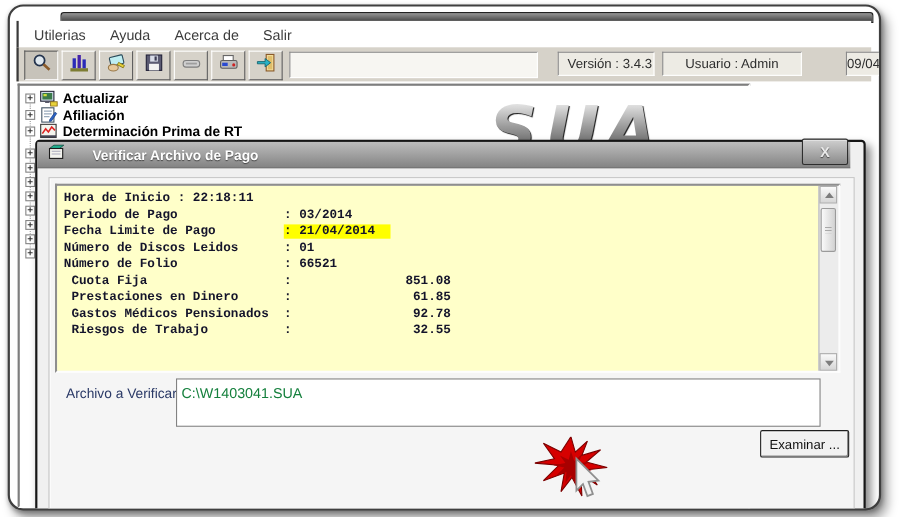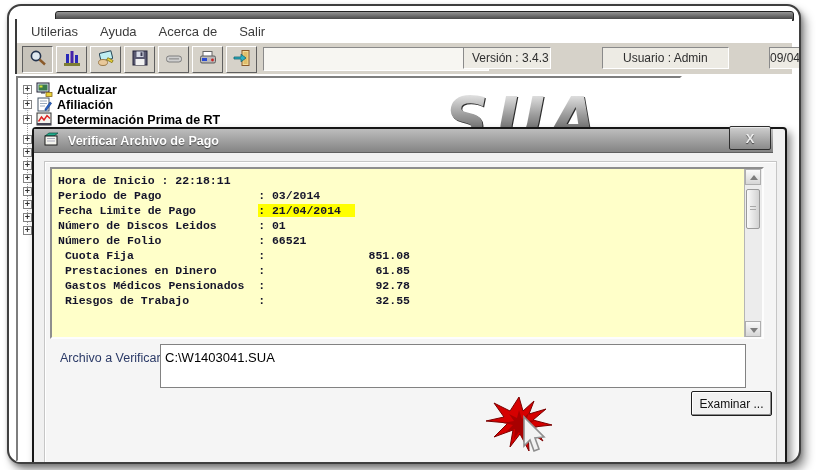--- a/index.html
+++ b/index.html
@@ -40,21 +40,21 @@
              font-style:italic;font-weight:bold;font-size:60px;letter-spacing:8px;
              background:linear-gradient(#efefef 10%,#9a9a9a 45%,#3c3c3c 90%);
              -webkit-background-clip:text;background-clip:text;color:transparent;
              text-shadow:none;filter:drop-shadow(1px 1px 0 #2a2a2a);}
   
   .dialog{position:absolute;left:23px;top:121px;width:755px;height:341px;background:#f0f0f0;
           border:2px solid #161616;border-radius:4px 4px 0 0;z-index:5;
           box-shadow:4px 5px 8px rgba(0,0,0,.45);box-sizing:border-box;}
   .dlg-titlebar{position:absolute;left:0;top:0;right:12px;height:24px;
                 background:linear-gradient(#bdbdbd,#848484);border-bottom:1px solid #5e5e5e;
-                display:flex;align-items:center;gap:8px;padding-left:10px;box-sizing:border-box;}
+                display:flex;align-items:center;gap:24px;padding-left:10px;box-sizing:border-box;}
   .dlg-title{font-size:12.5px;font-weight:bold;color:#fff;text-shadow:0 1px 1px rgba(0,0,0,.55);}
   .dlg-close{position:absolute;right:14px;top:-3px;width:40px;height:22px;
              background:linear-gradient(#cfcfcf,#8b8b8b);border:1px solid #2e2e2e;border-radius:2px;
              box-shadow:inset 0 1px 0 #e8e8e8;display:flex;align-items:center;justify-content:center;
              font-size:13px;font-weight:bold;color:#ececec;text-shadow:0 1px 1px #444;}
   .dlg-inner{position:absolute;left:10px;top:32px;width:733px;height:302px;background:#f5f5f5;
              border:1px solid #c6c6c6;box-shadow:inset 1px 1px 0 #fff;box-sizing:border-box;}
   
   .logbox{position:absolute;left:16px;top:38px;width:714px;height:172px;display:flex;box-sizing:border-box;
           border-top:2px solid #8e8e8e;border-left:2px solid #8e8e8e;border-right:2px solid #fdfdfd;border-bottom:2px solid #fdfdfd;}
@@ -72,21 +72,21 @@
   .sb-down::after{top:6px;border-top:5px solid #7d7d7d;}
   .sb-thumb{position:absolute;left:1px;top:20px;width:14px;height:40px;border:1px solid #9a9a9a;border-radius:2px;
             background:linear-gradient(90deg,#fafafa,#d2d2d2);box-sizing:border-box;}
   .sb-thumb::after{content:"";position:absolute;left:3px;right:3px;top:16px;height:6px;
             background:repeating-linear-gradient(#a8a8a8 0 1px,transparent 1px 3px);}
   
   .file-label{position:absolute;left:26px;top:222px;font-size:12.5px;color:#2b3a67;}
   .file-input-box{position:absolute;left:126px;top:215px;width:586px;height:44px;background:#fff;
                   border:1px solid #828282;box-sizing:border-box;}
   .file-input{position:absolute;left:2px;top:1px;width:96%;height:18px;border:none;outline:none;
-              font-family:"Liberation Sans",sans-serif;font-size:13px;color:#000000;background:transparent;padding:2px 2px;}
+              font-family:"Liberation Sans",sans-serif;font-size:13px;color:#15803d;background:transparent;padding:2px 2px;}
   .browse-btn{position:absolute;left:657px;top:262px;width:79px;height:23px;background:#f1f1f1;
               border:1px solid #1e1e1e;border-radius:2px;font-size:12px;color:#111;
               box-shadow:inset -1px -1px 0 #8c8c8c,inset 1px 1px 0 #fff;
               display:flex;align-items:center;justify-content:center;font-family:"Liberation Sans",sans-serif;}
   .clickmark{position:absolute;left:452px;top:268px;width:70px;height:64px;z-index:9;}
 </style>
 </head>
 <body>
 
 <div class="frame">
@@ -159,21 +159,21 @@
     <div class="tb-btn" style="left:209px;">
       <span>
         <svg width="20" height="18" viewBox="0 0 20 18">
             <rect x="10" y="1.5" width="7" height="15" fill="#f2dc9a" stroke="#8a5a2a"></rect>
             <rect x="11.5" y="3" width="4" height="12" fill="#e0be6a"></rect>
             <polygon points="2,8 9,8 9,5.2 14,9 9,12.8 9,10 2,10" fill="#29b2c6" stroke="#14636e" stroke-width="0.8"></polygon>
           </svg>
       </span>
     </div>
     <div class="tb-well"></div>
-    <div class="status-box" style="left:446px;width:88px;">Versión : 3.4.3</div>
+    <div class="status-box" style="left:490px;width:88px;">Versión : 3.4.3</div>
     <div class="status-box" style="left:585px;width:127px;padding-left:20px;">Usuario : Admin</div>
     <div class="status-box" style="left:752px;width:62px;justify-content:center;padding-left:0;">09/04/2014</div>
   </div>
 
   <div class="treepanel">
     <div class="treeline"></div>
 
     <div class="tree-row" style="top:4px;">
       <span class="plusbox">+</span>
       <span class="tree-icon">

